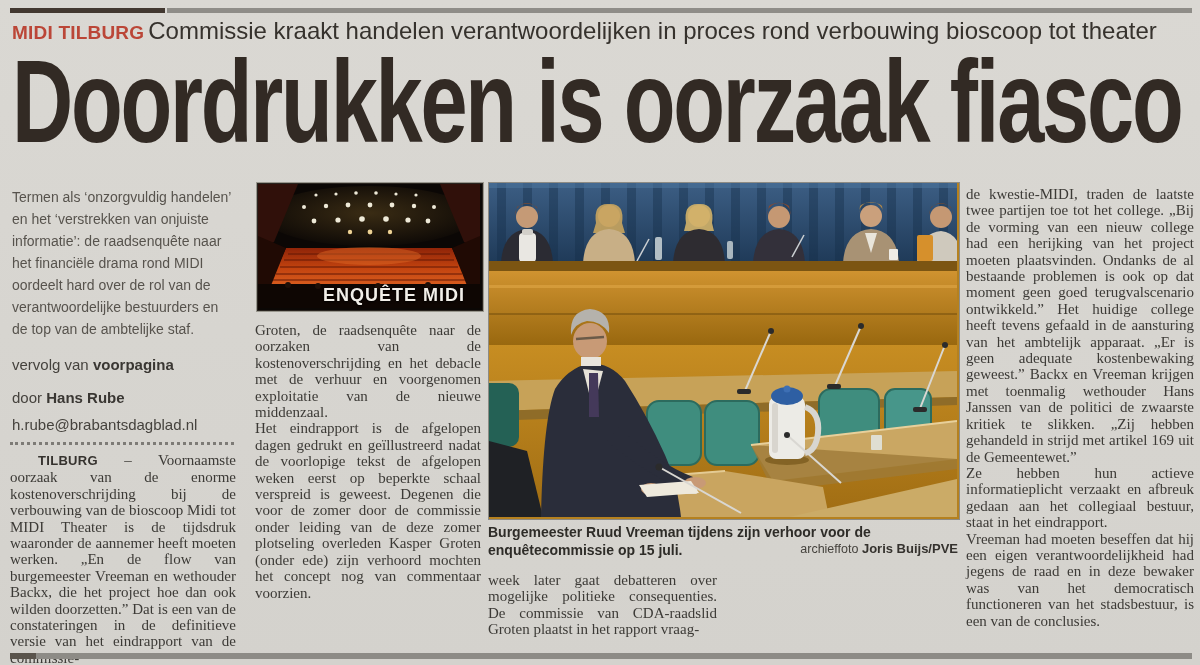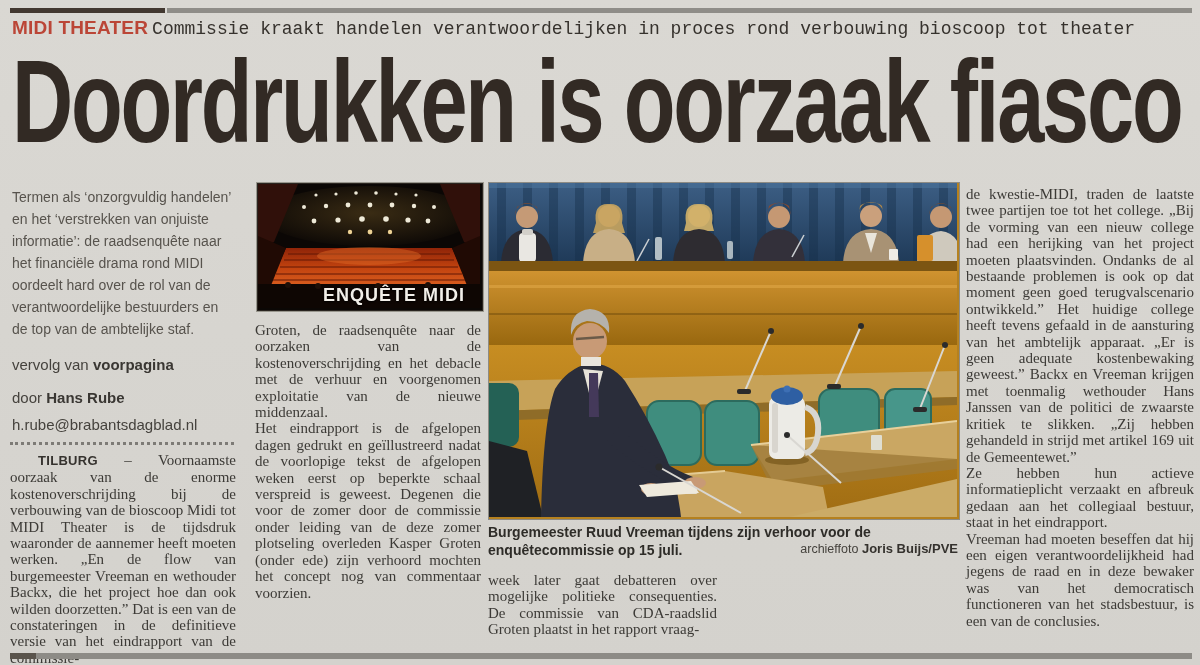--- a/index.html
+++ b/index.html
@@ -7,21 +7,21 @@
     position:relative;width:1200px;height:665px;overflow:hidden;
     background:linear-gradient(#dad8d3,#d4d2cd);
     font-family:"Liberation Serif",serif;color:#3c3a36;
   }
   
   .rule-top-dark{position:absolute;left:10px;top:8px;width:155px;height:5px;background:#423830;}
   .rule-top-gray{position:absolute;left:167px;top:8px;width:1025px;height:5px;background:#8f8d88;}
   
   .kicker{position:absolute;left:12px;top:17px;width:1180px;white-space:nowrap;}
   .kicker-label{font-family:"Liberation Sans",sans-serif;font-weight:bold;font-size:19px;color:#bb4637;letter-spacing:.2px;}
-  .kicker-text{font-family:Liberation Mono, monospace;font-size:18px;color:#36322d;}
+  .kicker-text{font-family:Liberation Sans, sans-serif;font-size:24px;color:#36322d;}
   
   .headline{position:absolute;left:12px;top:44px;height:110px;white-space:nowrap;}
   .headline span{
     display:inline-block;font-family:"Liberation Sans",sans-serif;font-weight:bold;
     font-size:116px;line-height:1.0;letter-spacing:-3px;color:#322a24;
     transform:scaleX(.73);transform-origin:0 50%;
   }
   
   .col{position:absolute;width:226px;}
   .col1{left:10px;top:180px;}
@@ -64,21 +64,21 @@
 </style>
 </head>
 <body>
 
 <div class="page">
 
   <div class="rule-top-dark"></div>
   <div class="rule-top-gray"></div>
 
   <div class="kicker">
-    <span class="kicker-label">MIDI THEATER</span>
+    <span class="kicker-label">MIDI TILBURG</span>
     <span class="kicker-text">Commissie kraakt handelen verantwoordelijken in proces rond verbouwing bioscoop tot theater</span>
   </div>
 
   <div class="headline">
     <span>Doordrukken is oorzaak fiasco</span>
   </div>
 
   <div class="col col1">
     <div class="lede">Termen als ‘onzorgvuldig handelen’ en het ‘verstrekken van onjuiste informatie’: de raadsenquête naar het financiële drama rond MIDI oordeelt hard over de rol van de verantwoordelijke bestuurders en de top van de ambtelijke staf.</div>
     <div class="byline-block">

